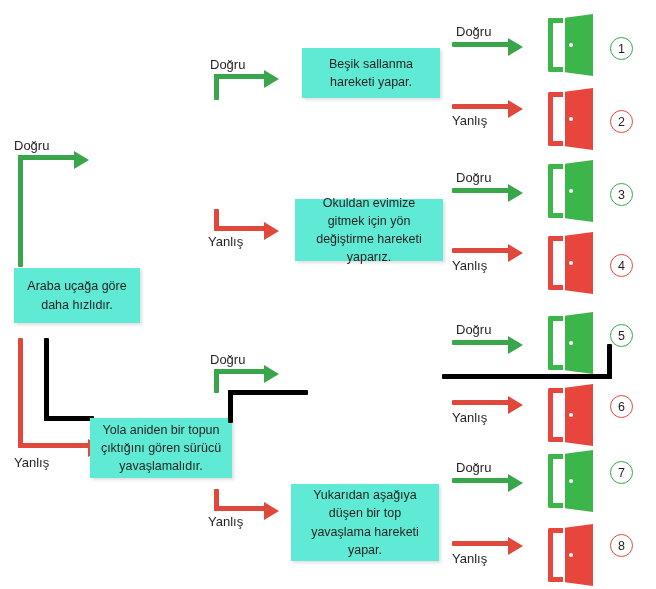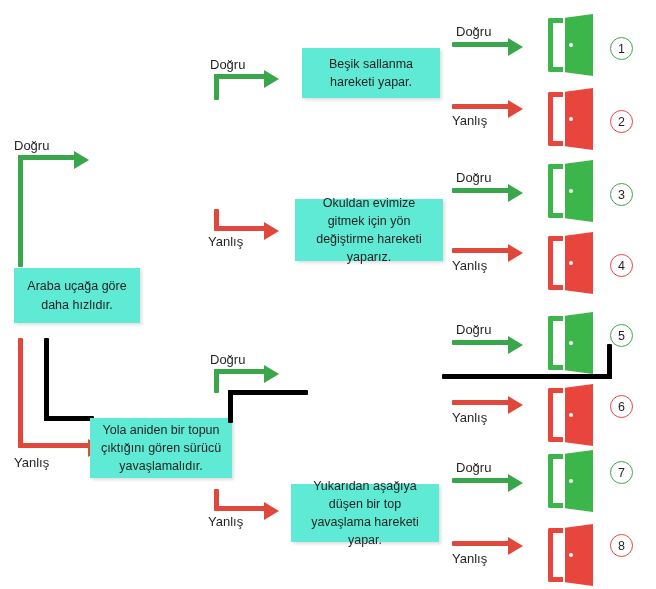--- a/index.html
+++ b/index.html
@@ -155,21 +155,21 @@
   <div class="shaft-v red-fill abs" style="left:214px; top:489px; height:22px;"></div>
   <div class="shaft-h red-fill abs" style="left:214px; top:506px; width:52px;"></div>
   <div class="head red abs" style="left:264px; top:502px;"></div>
   <div class="alabel" style="left:208px; top:514px;">Yanlış</div>
 
   <div class="box" style="left:302px; top:48px; width:138px; height:50px;">Beşik sallanma hareketi yapar.</div>
 
   <div class="box" style="left:295px; top:199px; width:148px; height:62px;">Okuldan evimize gitmek için yön değiştirme hareketi yaparız.</div>
 
 
-  <div class="box" style="left:291px; top:484px; width:148px; height:58px;">Yukarıdan aşağıya düşen bir top yavaşlama hareketi yapar.</div>
+  <div class="box" style="left:291px; top:484px; width:148px; height:77px;">Yukarıdan aşağıya düşen bir top yavaşlama hareketi yapar.</div>
 
   <div class="shaft-h black-fill abs" style="left:442px; top:374px; width:170px;"></div>
   <div class="shaft-v black-fill abs" style="left:607px; top:344px; height:35px;"></div>
 
   <div class="shaft-h green-fill abs" style="left:452px; top:42px; width:58px;"></div>
   <div class="head green abs" style="left:508px; top:38px;"></div>
   <div class="alabel" style="left:456px; top:24px;">Doğru</div>
 
   <div class="shaft-h red-fill abs" style="left:452px; top:104px; width:58px;"></div>
   <div class="head red abs" style="left:508px; top:100px;"></div>

